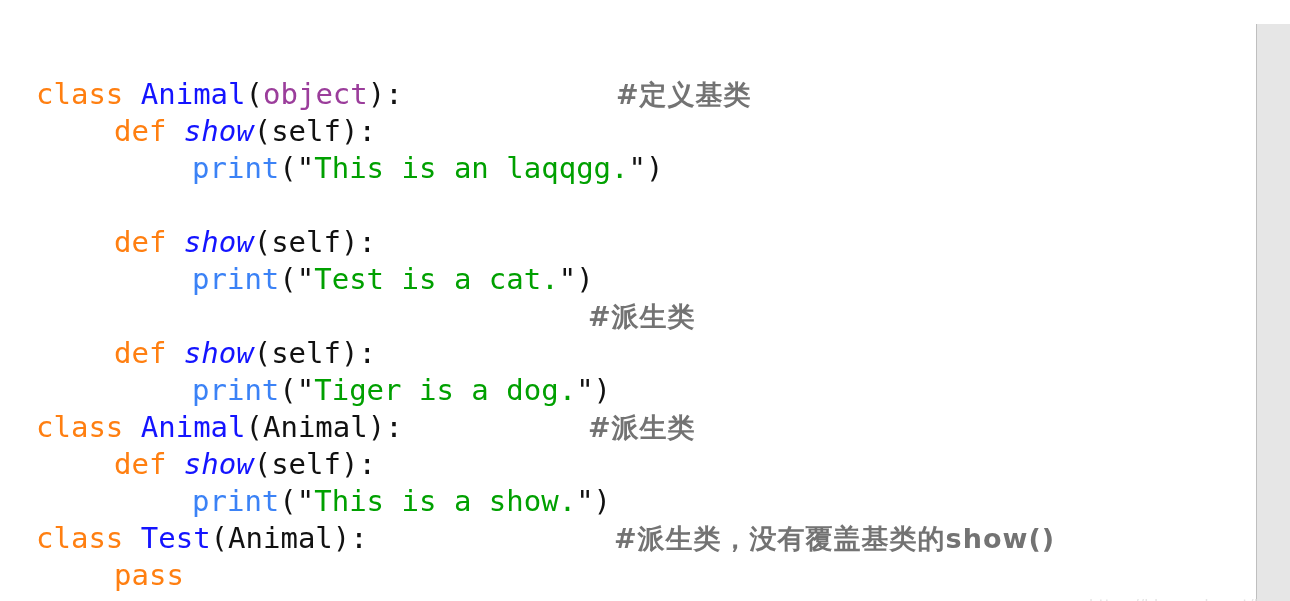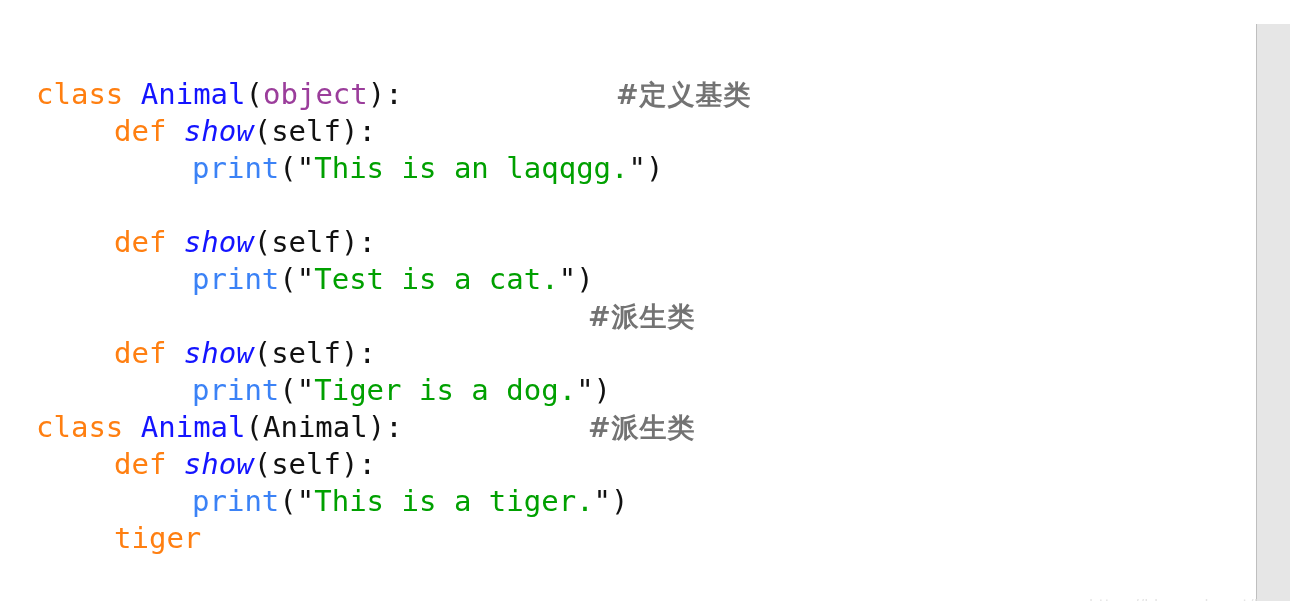--- a/index.html
+++ b/index.html
@@ -77,21 +77,22 @@
       <div class="code-line" style="position: relative;"><span style="margin-left: 78px; display: inline-block;"><span class="tok tok-keyword">def </span><span class="tok tok-funcname">show</span><span class="tok tok-plain">(self):</span></span></div>
       <div class="code-line" style="position: relative;"><span style="margin-left: 156px; display: inline-block;"><span class="tok tok-call">print</span><span class="tok tok-plain">("</span><span class="tok tok-string">This is an laqqgg.</span><span class="tok tok-plain">")</span></span></div>
       <div class="code-line" style="position: relative;"></div>
       <div class="code-line" style="position: relative;"><span style="margin-left: 78px; display: inline-block;"><span class="tok tok-keyword">def </span><span class="tok tok-funcname">show</span><span class="tok tok-plain">(self):</span></span></div>
       <div class="code-line" style="position: relative;"><span style="margin-left: 156px; display: inline-block;"><span class="tok tok-call">print</span><span class="tok tok-plain">("</span><span class="tok tok-string">Test is a cat.</span><span class="tok tok-plain">")</span></span></div>
       <div class="code-line" style="position: relative;"><span class="tok tok-comment comment-cn" style="position: absolute; left: 552px; top: 0px;">#派生类</span></div>
       <div class="code-line" style="position: relative;"><span style="margin-left: 78px; display: inline-block;"><span class="tok tok-keyword">def </span><span class="tok tok-funcname">show</span><span class="tok tok-plain">(self):</span></span></div>
       <div class="code-line" style="position: relative;"><span style="margin-left: 156px; display: inline-block;"><span class="tok tok-call">print</span><span class="tok tok-plain">("</span><span class="tok tok-string">Tiger is a dog.</span><span class="tok tok-plain">")</span></span></div>
       <div class="code-line" style="position: relative;"><span style="margin-left: 0px; display: inline-block;"><span class="tok tok-keyword">class </span><span class="tok tok-classname">Animal</span><span class="tok tok-plain">(Animal):</span></span><span class="tok tok-comment comment-cn" style="position: absolute; left: 552px; top: 0px;">#派生类</span></div>
       <div class="code-line" style="position: relative;"><span style="margin-left: 78px; display: inline-block;"><span class="tok tok-keyword">def </span><span class="tok tok-funcname">show</span><span class="tok tok-plain">(self):</span></span></div>
-      <div class="code-line" style="position: relative;"><span style="margin-left: 156px; display: inline-block;"><span class="tok tok-call">print</span><span class="tok tok-plain">("</span><span class="tok tok-string">This is a tiger.</span><span class="tok tok-plain">")</span></span></div>
-      <div class="code-line" style="position: relative;"><span style="margin-left: 78px; display: inline-block;"><span class="tok tok-keyword">tiger</span></span></div>
+      <div class="code-line" style="position: relative;"><span style="margin-left: 156px; display: inline-block;"><span class="tok tok-call">print</span><span class="tok tok-plain">("</span><span class="tok tok-string">This is a show.</span><span class="tok tok-plain">")</span></span></div>
+      <div class="code-line" style="position: relative;"><span style="margin-left: 0px; display: inline-block;"><span class="tok tok-keyword">class </span><span class="tok tok-classname">Test</span><span class="tok tok-plain">(Animal):</span></span><span class="tok tok-comment comment-cn" style="position: absolute; left: 578px; top: 0px;">#派生类，没有覆盖基类的show()</span></div>
+      <div class="code-line" style="position: relative;"><span style="margin-left: 78px; display: inline-block;"><span class="tok tok-keyword">pass</span></span></div>
     </div>
 
   <div id="page-gutter"></div>
 
   <div id="watermark">https://blog.csdn.net/laqqgg</div>
 
 </div>
 
 </body></html>

